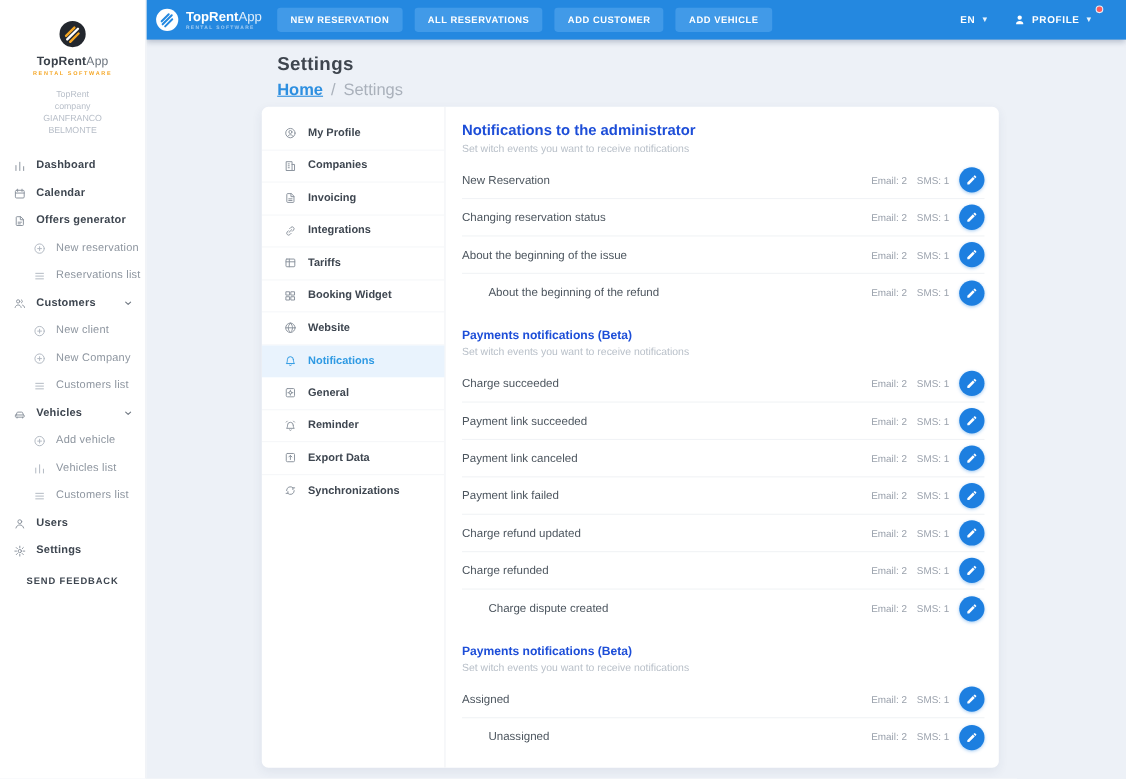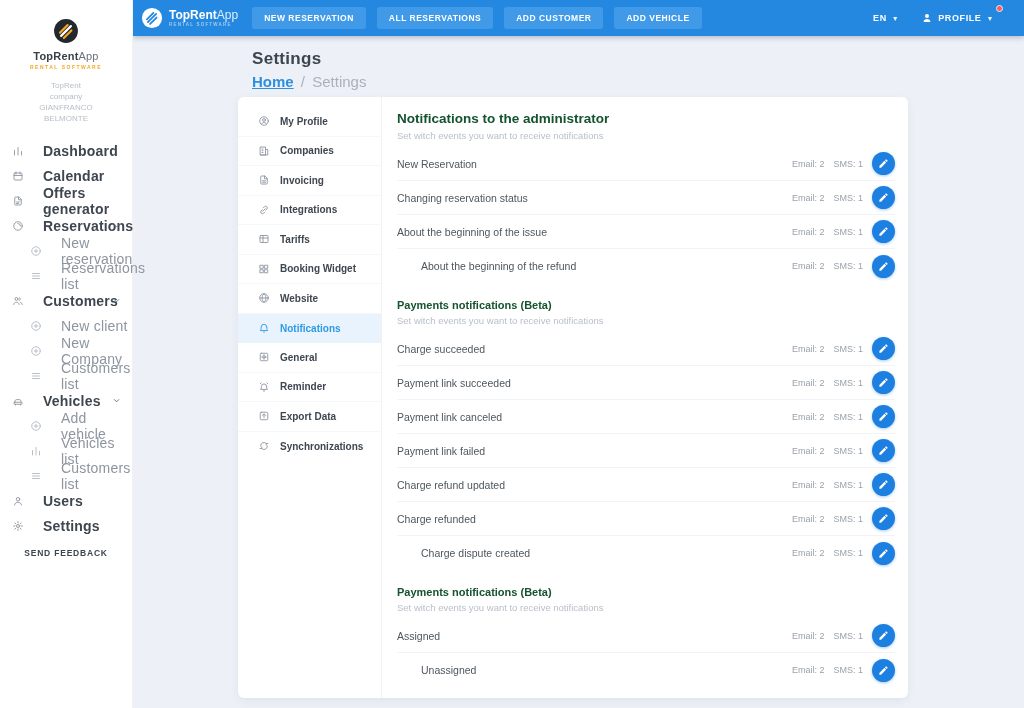--- a/index.html
+++ b/index.html
@@ -11,21 +11,21 @@
   .sb-brand { display:flex; flex-direction:column; align-items:center; padding-top:18px; }
   .sb-logo { width:26px; height:26px; }
   .sb-name { margin-top:6px; font-size:11px; font-weight:800; color:#3a414a; letter-spacing:.2px; }
   .sb-name .lite { font-weight:400; color:#6b737d; }
   .sb-tagline { font-size:5px; letter-spacing:1.5px; color:#f5a623; font-weight:700; margin-top:2px; }
   .sb-account { margin-top:10px; text-align:center; font-size:8px; line-height:11px; color:#b7bec8; }
   #sb-nav { margin-top:14px; }
   .sb-item { display:flex; align-items:center; height:25px; padding-left:12px; cursor:pointer; position:relative; }
   .sb-item .ic { width:12px; height:12px; color:#8d959f; display:inline-flex; flex:0 0 12px; }
   .sb-item .ic svg { width:12px; height:12px; }
-  .sb-item .lbl { margin-left:19px; font-size:14px; font-weight:700; color:#3e4650; letter-spacing:.2px; }
+  .sb-item .lbl { margin-left:9px; font-size:10px; font-weight:700; color:#3e4650; letter-spacing:.2px; }
   .sb-item.child { padding-left:30px; }
   .sb-item.child .lbl { font-weight:400; color:#8d959f; }
   .sb-item.child .ic { color:#b2b9c2; }
   .sb-item .chev { position:absolute; right:11px; color:#6f7781; width:9px; height:9px; display:inline-flex; }
   .sb-item .chev svg { width:9px; height:9px; }
   .sb-feedback { margin-top:10px; text-align:center; font-size:8.5px; font-weight:700; letter-spacing:.8px; color:#3e4650; cursor:pointer; }
 
   
   #topbar { position:absolute; left:133px; top:0; right:0; height:36px; background:#2488e0; display:flex; align-items:center; z-index:2; box-shadow:0 2px 5px rgba(20,40,80,.25); }
   .tb-brand { display:flex; align-items:center; margin-left:8px; }
@@ -46,33 +46,33 @@
   
   #main { position:absolute; left:133px; top:36px; right:0; bottom:0; background:#edf1f7; overflow:hidden; }
   #page-head { padding:13px 0 0 119px; }
   #page-title { font-size:17px; font-weight:800; color:#3e454e; letter-spacing:.3px; }
   #breadcrumb { margin-top:4px; font-size:15px; }
   #breadcrumb .home { color:#2d8fe0; font-weight:700; text-decoration:underline; cursor:pointer; }
   #breadcrumb .sep { color:#aab1bb; margin:0 3px; }
   #breadcrumb .cur { color:#aab1bb; }
 
   #card { margin:7px 0 0 105px; width:670px; height:601px; background:#ffffff; border-radius:6px; box-shadow:0 3px 10px rgba(40,60,100,.07); display:flex; overflow:hidden; }
-  #settings-menu { width:144px; border-right:1px solid #f0f2f6; padding-top:10px; }
+  #settings-menu { width:167px; border-right:1px solid #f0f2f6; padding-top:10px; }
   .sm-item { display:flex; align-items:center; height:29.5px; padding-left:20px; font-size:10px; font-weight:700; color:#3e4650; cursor:pointer; border-bottom:1px solid #f5f7f9; }
   .sm-item:last-child { border-bottom:none; }
   .sm-item .ic { width:12px; height:12px; color:#8d959f; display:inline-flex; flex:0 0 12px; }
   .sm-item .ic svg { width:12px; height:12px; }
   .sm-item .lbl { margin-left:10px; }
   .sm-item.active { background:#e9f3fd; color:#2f9ae3; border-bottom:none; }
   .sm-item.active .ic { color:#2f9ae3; }
 
   #content { flex:1; padding:14px 13px 0 15px; }
   .section { margin-top:16px; }
   .section:first-child { margin-top:0; }
-  .sec-title { font-size:11px; font-weight:800; color:#14532d; }
+  .sec-title { font-size:11px; font-weight:800; color:#1d4ed8; }
   .section.primary .sec-title { font-size:13.5px; }
   .sec-sub { font-size:9.5px; color:#b9c0c9; margin-top:4px; }
   .rows { margin-top:6px; }
   .nrow { display:flex; align-items:center; height:34px; border-bottom:1px solid #f1f3f6; }
   .nrow:last-child { border-bottom:none;margin-left:24px; }
   .nrow .lbl { flex:1; font-size:10.5px; color:#4d565f; }
   .nrow .meta { font-size:9px; color:#9aa1ac; margin-right:9px; }
   .edit-btn { width:23px; height:23px; border-radius:50%; border:none; background:#1d7fe0; display:flex; align-items:center; justify-content:center; cursor:pointer; box-shadow:0 1px 3px rgba(29,127,224,.4); }
   .edit-btn svg { width:11px; height:11px; }
 </style>
@@ -122,34 +122,20 @@
         </div>
         <div class="sb-item">
           <span class="ic">
             <svg viewBox="0 0 24 24" fill="none" stroke="currentColor" stroke-width="1.8" stroke-linecap="round" stroke-linejoin="round">
               <path d="M13 4H7a1.5 1.5 0 0 0-1.5 1.5v13A1.5 1.5 0 0 0 7 20h10a1.5 1.5 0 0 0 1.5-1.5V9.5z"></path>
               <path d="M13 4v5.5h5.5"></path>
               <path d="M9 14h6M9 17h4"></path>
             </svg>
           </span>
           <span class="lbl">Offers generator</span>
-        </div>
-        <div class="sb-item">
-          <span class="ic">
-            <svg viewBox="0 0 24 24" fill="none" stroke="currentColor" stroke-width="1.8" stroke-linecap="round" stroke-linejoin="round">
-              <circle cx="12" cy="12" r="8.5"></circle>
-              <path d="M12 7a5 5 0 0 1 5 5"></path>
-            </svg>
-          </span>
-          <span class="lbl">Reservations</span>
-          <span class="chev">
-            <svg viewBox="0 0 24 24" fill="none" stroke="currentColor" stroke-width="2.6" stroke-linecap="round" stroke-linejoin="round">
-              <path d="M6 9.5l6 6 6-6"></path>
-            </svg>
-          </span>
         </div>
         <div class="sb-item child">
           <span class="ic">
             <svg viewBox="0 0 24 24" fill="none" stroke="currentColor" stroke-width="1.8" stroke-linecap="round" stroke-linejoin="round">
               <circle cx="12" cy="12" r="8.5"></circle>
               <path d="M12 8.5v7M8.5 12h7"></path>
             </svg>
           </span>
           <span class="lbl">New reservation</span>
         </div>

